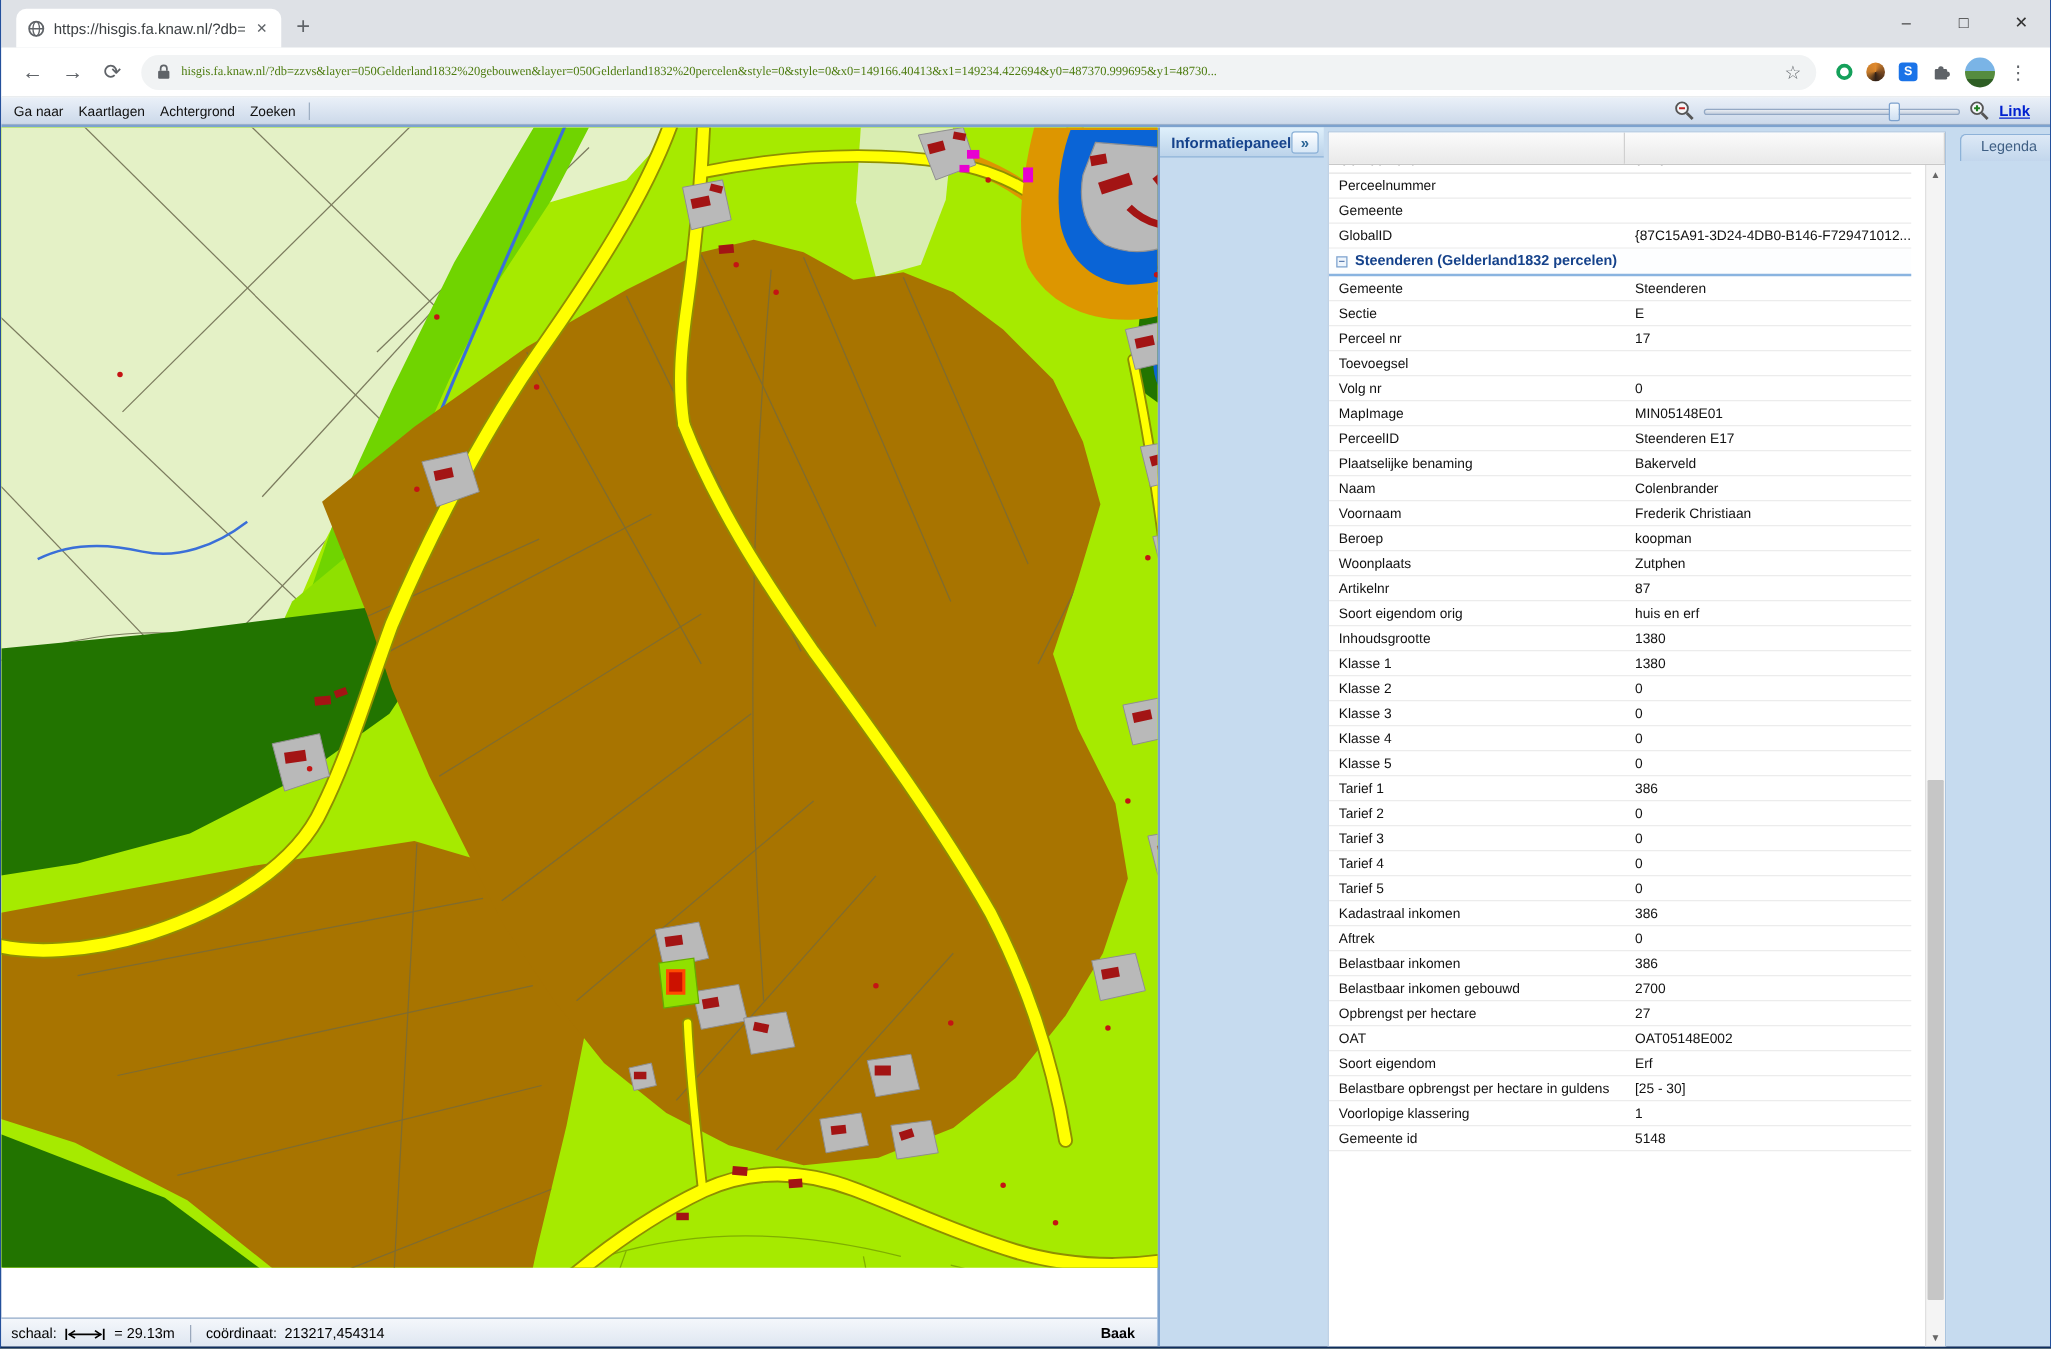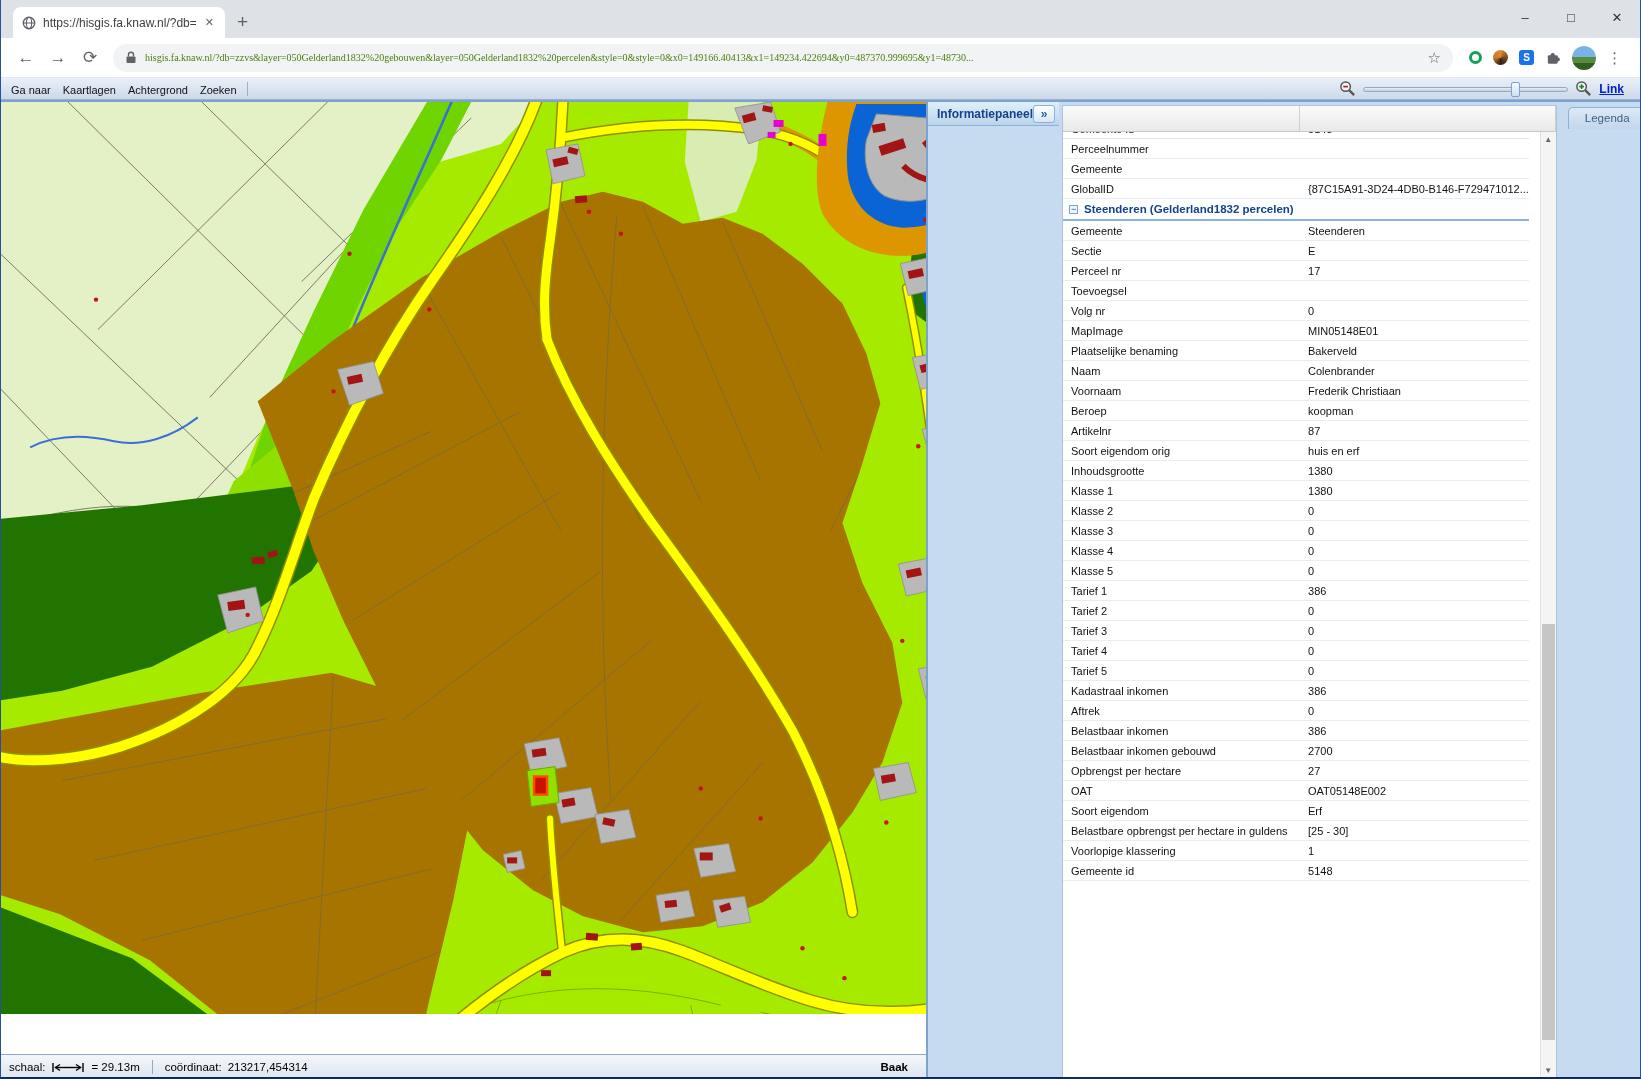--- a/index.html
+++ b/index.html
@@ -442,34 +442,42 @@
               </div>
               <div class="trow">
                 <div class="tlabel">Volg nr</div>
                 <div class="tval">0</div>
               </div>
               <div class="trow">
                 <div class="tlabel">MapImage</div>
                 <div class="tval">MIN05148E01</div>
               </div>
               <div class="trow">
+                <div class="tlabel">PerceelID</div>
+                <div class="tval">Steenderen E17</div>
+              </div>
+              <div class="trow">
                 <div class="tlabel">Plaatselijke benaming</div>
                 <div class="tval">Bakerveld</div>
               </div>
               <div class="trow">
                 <div class="tlabel">Naam</div>
                 <div class="tval">Colenbrander</div>
               </div>
               <div class="trow">
                 <div class="tlabel">Voornaam</div>
                 <div class="tval">Frederik Christiaan</div>
               </div>
               <div class="trow">
                 <div class="tlabel">Beroep</div>
                 <div class="tval">koopman</div>
+              </div>
+              <div class="trow">
+                <div class="tlabel">Woonplaats</div>
+                <div class="tval">Zutphen</div>
               </div>
               <div class="trow">
                 <div class="tlabel">Artikelnr</div>
                 <div class="tval">87</div>
               </div>
               <div class="trow">
                 <div class="tlabel">Soort eigendom orig</div>
                 <div class="tval">huis en erf</div>
               </div>
               <div class="trow">

